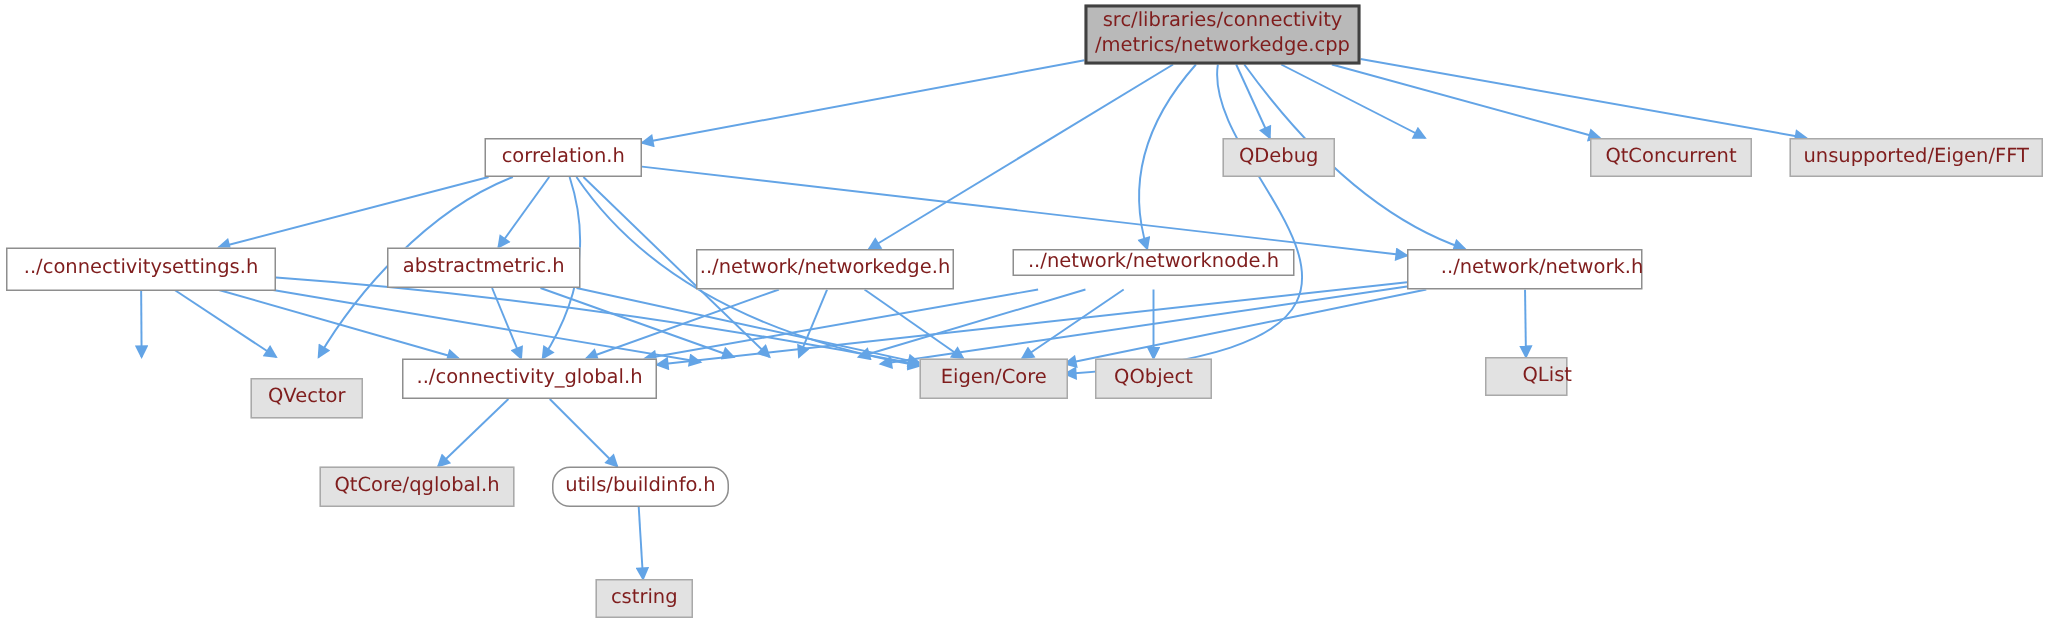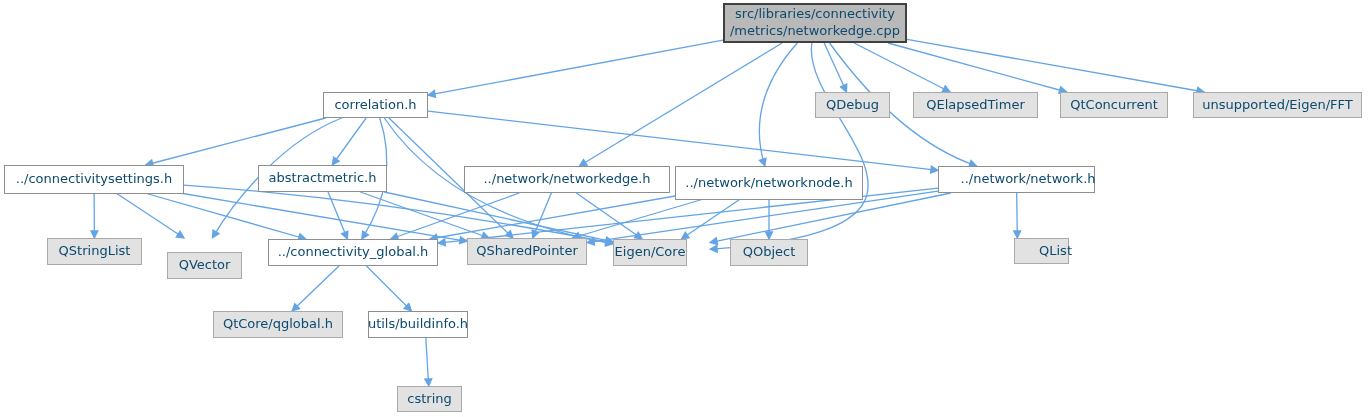--- a/index.html
+++ b/index.html
@@ -1,20 +1,20 @@
 <!DOCTYPE html>
 <html><head>
 <meta charset="utf-8">
 <style>
   html,body{margin:0;padding:0;background:#ffffff;}
   body{width:1369px;height:417px;position:relative;overflow:hidden;}
   #graph{
     position:absolute;left:0;top:0;width:1369px;height:417px;
     font-family:"DejaVu Sans","Liberation Sans",sans-serif;
-    font-size:13px;color:#0c4a6e;
+    font-size:13px;color:#7f1d1d;
   }
   #edge-layer{position:absolute;left:0;top:0;}
   .node{
     position:absolute;display:flex;flex-direction:column;
     align-items:center;justify-content:center;
     box-sizing:border-box;white-space:nowrap;cursor:pointer;
     line-height:1.3;text-align:center;z-index:2;
   }
   .node.focus{background:#b9b9b9;border:2px solid #404040;}
   .node.project{background:#ffffff;border:1px solid #8e8e8e;}
@@ -72,67 +72,58 @@
     <div class="node focus" style="left: 723px; top: 3px; width: 184px; height: 40px;">
       <div>src/libraries/connectivity</div>
       <div>/metrics/networkedge.cpp</div>
     </div>
     <div class="node project" style="left: 323px; top: 92px; width: 105px; height: 26px;">
       <div>correlation.h</div>
     </div>
     <div class="node external" style="left: 815px; top: 92px; width: 75px; height: 26px;">
       <div>QDebug</div>
     </div>
-    <div class="node external" style="left: 913px; top: 92px; width: 125px; height: 26px;">
-      <div>QElapsedTimer</div>
-    </div>
     <div class="node external" style="left: 1060px; top: 92px; width: 108px; height: 26px;">
       <div>QtConcurrent</div>
     </div>
     <div class="node external" style="left: 1193px; top: 92px; width: 169px; height: 26px;">
       <div>unsupported/Eigen/FFT</div>
     </div>
     <div class="node project" style="left: 4px; top: 165px; width: 180px; height: 29px;">
       <div>../connectivitysettings.h</div>
     </div>
     <div class="node project" style="left: 258px; top: 165px; width: 129px; height: 27px;">
       <div>abstractmetric.h</div>
     </div>
-    <div class="node project" style="left: 464px; top: 166px; width: 206px; height: 27px;">
+    <div class="node project" style="left: 464px; top: 166px; width: 172px; height: 27px;">
       <div>../network/networkedge.h</div>
     </div>
-    <div class="node project" style="left: 675px; top: 166px; width: 188px; height: 34px;">
+    <div class="node project" style="left: 675px; top: 166px; width: 188px; height: 18px;">
       <div>../network/networknode.h</div>
     </div>
     <div class="node project" style="left: 938px; top: 166px; width: 157px; height: 27px; padding-left: 23px;">
       <div>../network/network.h</div>
-    </div>
-    <div class="node external" style="left: 47px; top: 238px; width: 95px; height: 27px;">
-      <div>QStringList</div>
     </div>
     <div class="node external" style="left: 167px; top: 252px; width: 75px; height: 27px;">
       <div>QVector</div>
     </div>
     <div class="node project" style="left: 268px; top: 239px; width: 170px; height: 27px;">
       <div>../connectivity_global.h</div>
     </div>
-    <div class="node external" style="left: 467px; top: 238px; width: 120px; height: 27px;">
-      <div>QSharedPointer</div>
-    </div>
-    <div class="node external" style="left: 613px; top: 239px; width: 74px; height: 27px;">
+    <div class="node external" style="left: 613px; top: 239px; width: 99px; height: 27px;">
       <div>Eigen/Core</div>
     </div>
     <div class="node external" style="left: 730px; top: 239px; width: 78px; height: 27px;">
       <div>QObject</div>
     </div>
-    <div class="node external" style="left: 1014px; top: 238px; width: 55px; height: 26px; padding-left: 28px;">
+    <div class="node external" style="left: 990px; top: 238px; width: 55px; height: 26px; padding-left: 28px;">
       <div>QList</div>
     </div>
     <div class="node external" style="left: 213px; top: 311px; width: 130px; height: 27px;">
       <div>QtCore/qglobal.h</div>
     </div>
-    <div class="node project" style="left: 368px; top: 311px; width: 100px; height: 27px;">
+    <div class="node project" style="left: 368px; top: 311px; width: 118px; height: 27px; border-radius: 12px;">
       <div>utils/buildinfo.h</div>
     </div>
     <div class="node external" style="left: 397px; top: 386px; width: 65px; height: 26px;">
       <div>cstring</div>
     </div>
   </div>
 
 </body></html>

